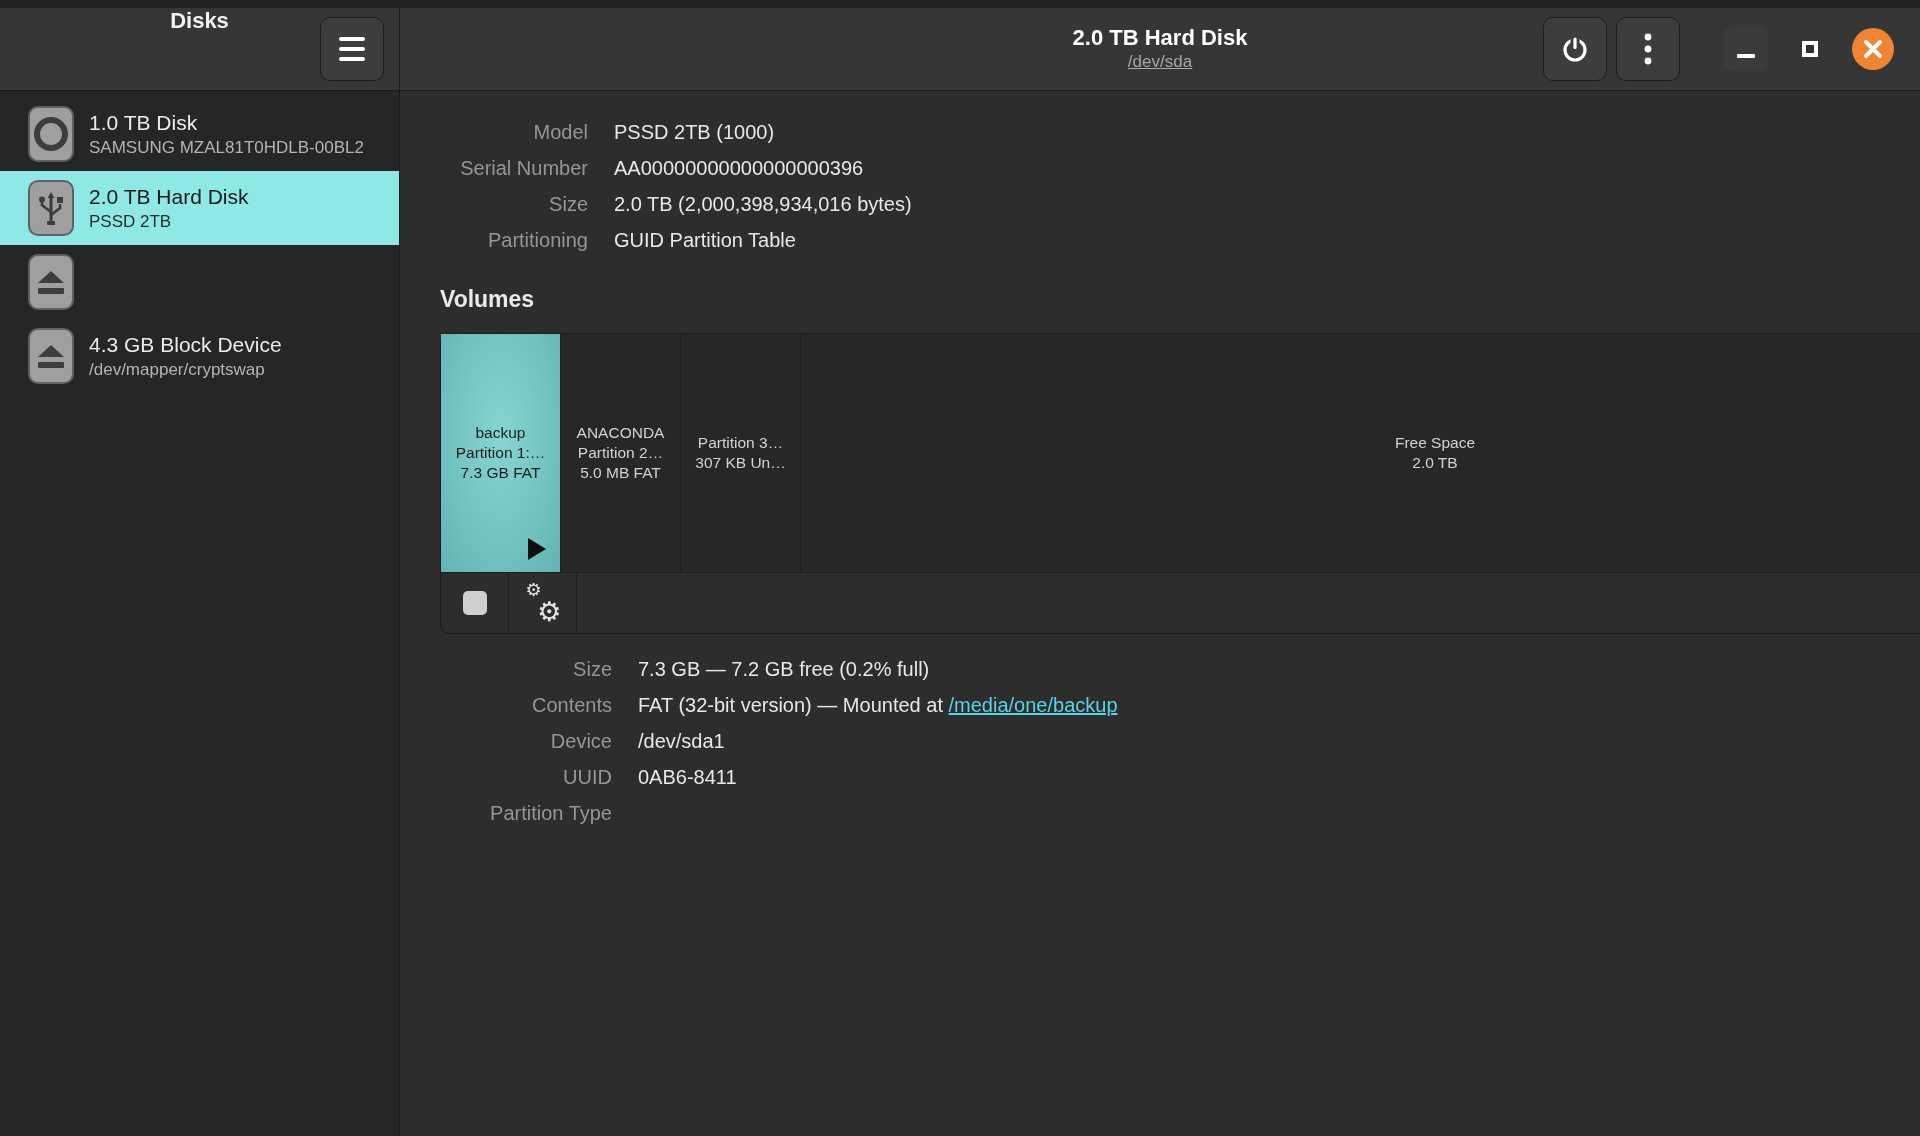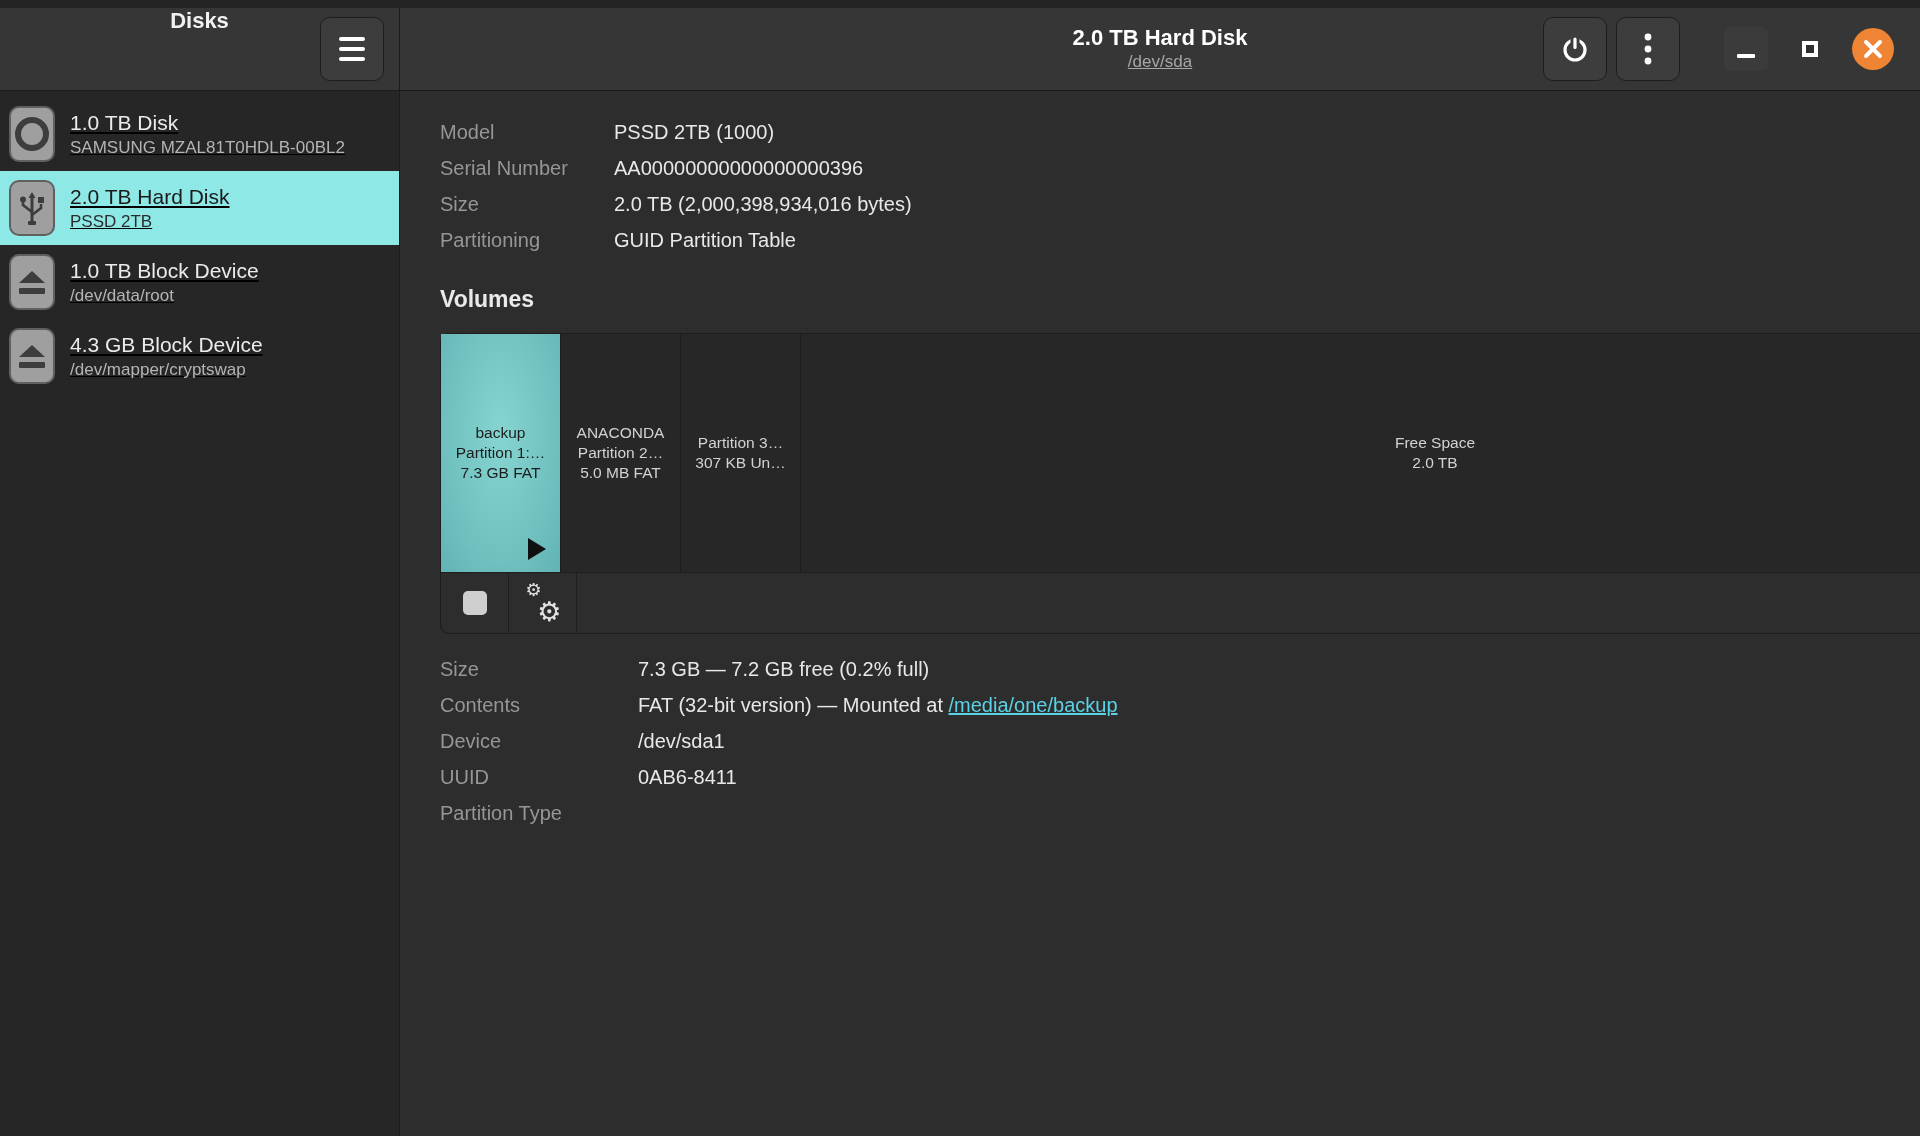--- a/index.html
+++ b/index.html
@@ -24,38 +24,38 @@
   .gap8{width:9px;}.gap40{width:44px;}.gap32{width:34px;}
   .win-btn{display:flex;align-items:center;justify-content:center;}
   .min-btn{width:44px;height:44px;background:#3b3b3b;border-radius:7px;}
   .min-bar{width:18px;height:4px;background:#ffffff;border-radius:1px;margin-top:14px;}
   .max-glyph{width:8px;height:8px;border:4px solid #ffffff;background:#2f2f2f;}
   .close-btn{width:42px;height:42px;border-radius:50%;background:#ee8434;}
 
   
   .body-row{display:flex;flex:1;min-height:0;}
   .sidebar{width:400px;flex:0 0 400px;background:#262626;border-right:1px solid #1c1c1c;box-sizing:border-box;padding-top:6px;}
-  .side-item{height:74px;display:flex;align-items:center;padding-left:9px;gap:15px;text-decoration:underline;}
+  .side-item{height:74px;display:flex;align-items:center;padding-left:28px;gap:15px;}
   .side-item.selected{background:#8ee9e6;}
   .disk-icon{width:46px;height:56px;background:#9f9f9f;border:2px solid #606060;border-radius:10px;flex:0 0 auto;display:flex;flex-direction:column;align-items:center;justify-content:center;box-sizing:border-box;}
   .ring{width:22px;height:22px;border:6px solid #3d3d3d;border-radius:50%;}
   .eject-tri{width:0;height:0;border-left:13px solid transparent;border-right:13px solid transparent;border-bottom:12px solid #3d3d3d;}
   .eject-bar{width:26px;height:6px;background:#3d3d3d;border-radius:1px;margin-top:5px;}
   .side-text{display:flex;flex-direction:column;gap:3px;min-width:0;}
   .side-title{font-size:21px;color:#ebebeb;white-space:nowrap;}
   .side-sub{font-size:17px;color:#b4b4b4;white-space:nowrap;}
   .side-item.selected .side-title{color:#1a1a1a;}
   .side-item.selected .side-sub{color:#2c2c2c;}
 
   .main{flex:1;background:#2d2d2d;min-width:0;}
 
   
   .details{display:grid;grid-template-columns:148px auto;column-gap:26px;row-gap:13px;padding-left:40px;margin-top:30px;font-size:20px;}
   .details.bottom{grid-template-columns:172px auto;margin-top:24px;}
-  .dlabel{color:#969696;white-space:nowrap;}
+  .dlabel{color:#969696;text-align:right;white-space:nowrap;}
   .dvalue{color:#e8e8e8;white-space:nowrap;}
   .link{color:#5ad2e6;text-decoration:underline;cursor:pointer;}
 
   .volumes-heading{margin:34px 0 20px 40px;font-size:23px;font-weight:bold;color:#eaeaea;}
 
   
   .vol-frame{margin-left:40px;width:1630px;border:1px solid #1d1d1d;border-radius:9px;background:#272727;box-sizing:border-box;}
   .diagram{height:238px;display:flex;}
   .cell{border-right:1px solid #1d1d1d;display:flex;flex-direction:column;align-items:center;justify-content:center;text-align:center;font-size:15.5px;line-height:20px;color:#d2d2d2;box-sizing:border-box;}
   .cell.p{width:120px;flex:0 0 120px;}
@@ -155,24 +155,20 @@
         <div class="side-text">
           <div class="side-title">2.0 TB Hard Disk</div>
           <div class="side-sub">PSSD 2TB</div>
         </div>
       </div>
       <div class="side-item">
         <div class="disk-icon">
           <div class="eject-tri"></div>
             <div class="eject-bar"></div>
         </div>
-        <div class="side-text">
-          <div class="side-title">1.0 TB Block Device</div>
-          <div class="side-sub">/dev/data/root</div>
-        </div>
       </div>
       <div class="side-item">
         <div class="disk-icon">
           <div class="eject-tri"></div>
             <div class="eject-bar"></div>
         </div>
         <div class="side-text">
           <div class="side-title">4.3 GB Block Device</div>
           <div class="side-sub">/dev/mapper/cryptswap</div>
         </div>

